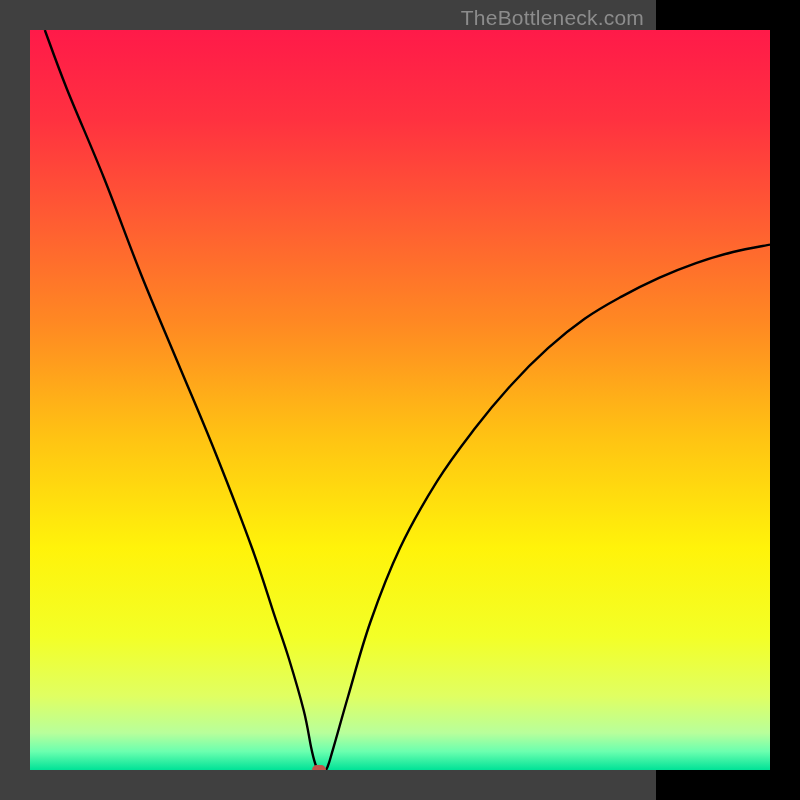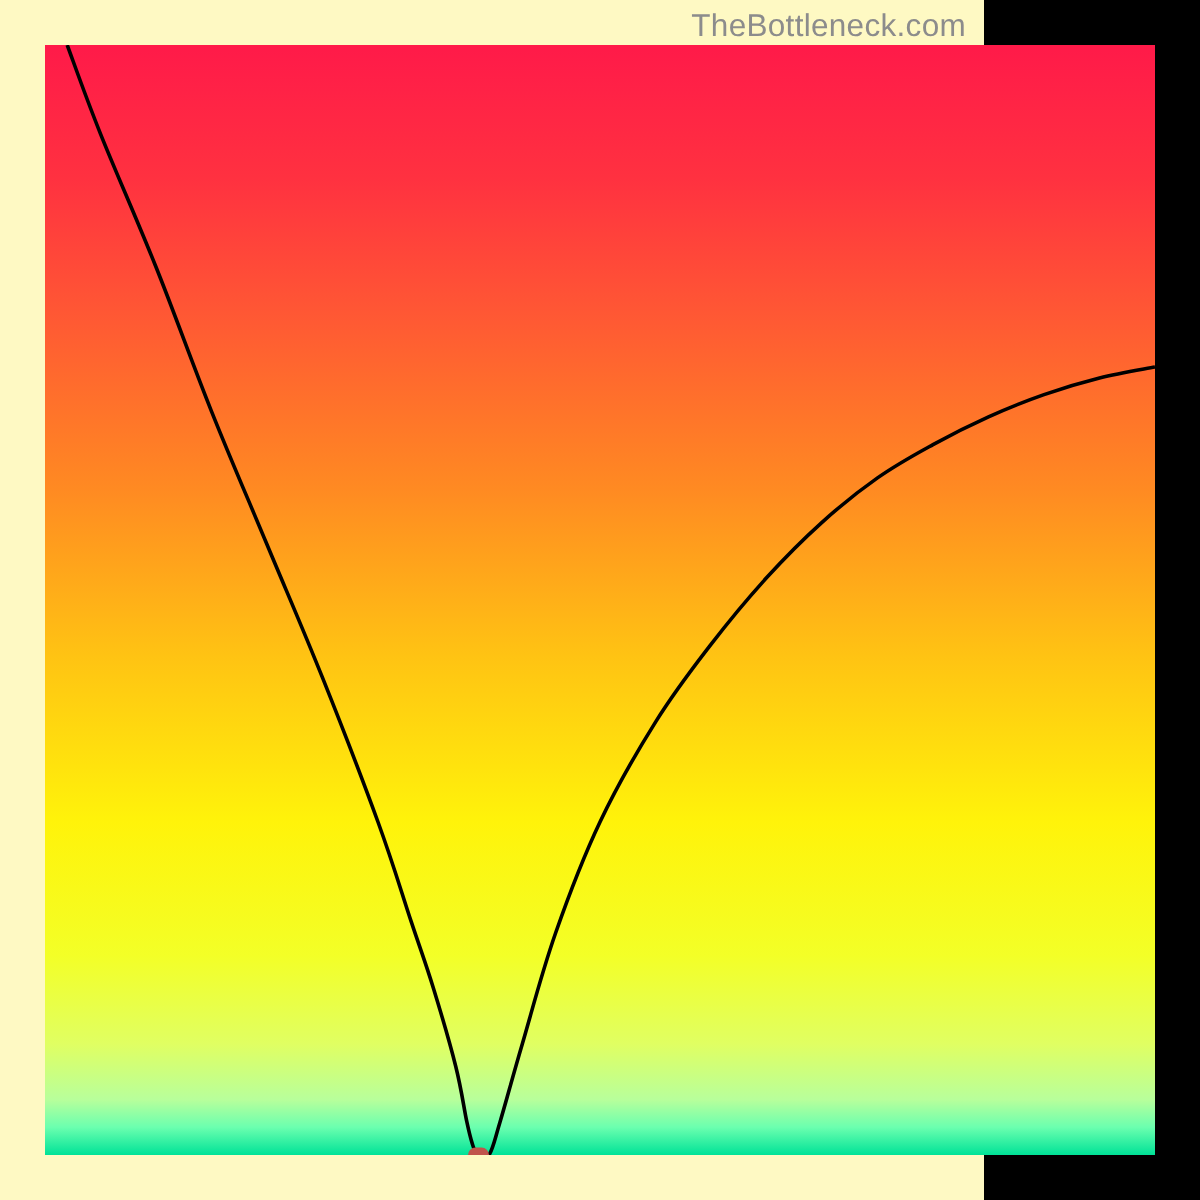--- a/index.html
+++ b/index.html
@@ -8,21 +8,21 @@
     width: 800px;
     height: 800px;
     overflow: hidden;
     background: #000;
     font-family: Arial, Helvetica, sans-serif;
   }
   .frame {
     position: relative;
     width: 656px;
     height: 800px;
-    background: #fef9c3;
+    background: #404040;
   }
   .plot-area {
     position: absolute;
     left: 30px;
     top: 30px;
     width: 740px;
     height: 740px;
     overflow: hidden;
   }
   .gradient {

